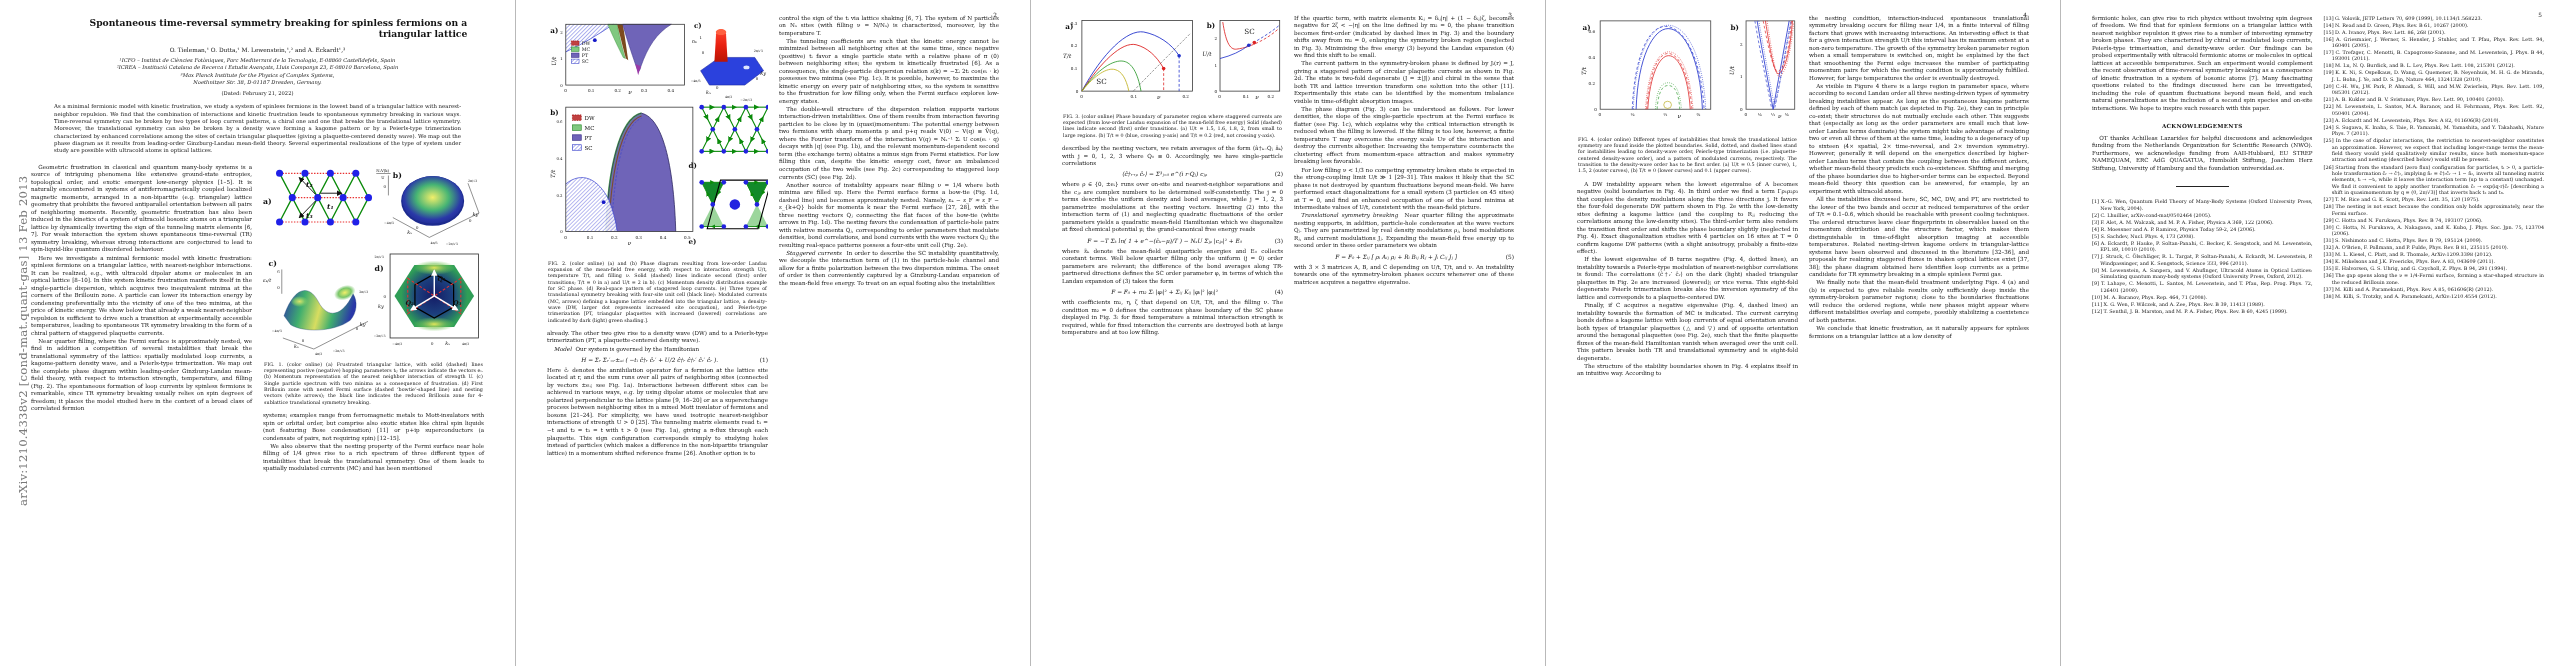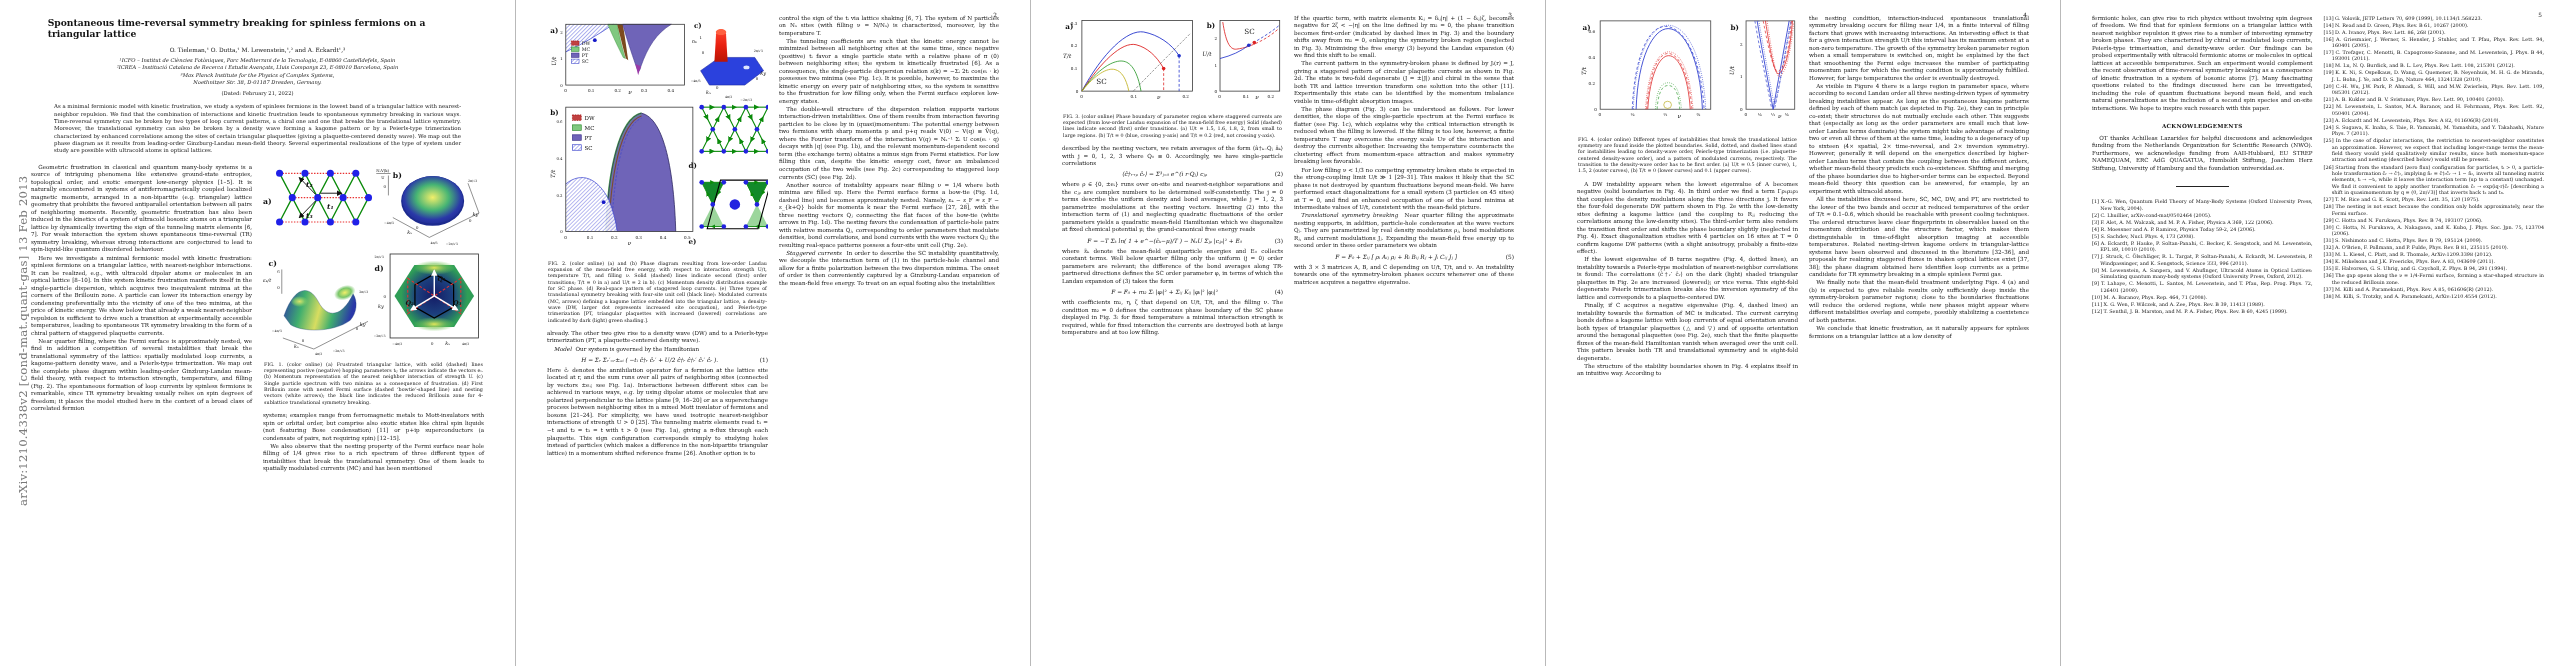--- a/index.html
+++ b/index.html
@@ -3,21 +3,21 @@
 <meta charset="utf-8">
 <style>
   html,body{margin:0;padding:0;background:#9a9a9a;}
   .canvas{width:2576px;height:667px;display:flex;overflow:hidden;background:#fff;}
   .page{width:515px;height:667px;background:#fff;box-sizing:border-box;padding:14.5px 31px 0 31px;
         position:relative;font-family:"DejaVu Serif","Liberation Serif",serif;color:#141414;overflow:hidden;}
   .page + .page{border-left:0.6px solid #b9b9b9;}
   .pagenum{position:absolute;top:12.2px;right:33px;font-size:5.8px;}
   .stamp{position:absolute;width:500px;height:15.6px;left:-226px;top:333px;transform:rotate(-90deg);
          color:#7a7a7a;font-size:11.7px;letter-spacing:0.2px;text-align:center;white-space:nowrap;}
-  .title{font-size:9.2px;font-weight:bold;text-align:left;margin:2.2px 16.7px 7.2px 16.7px;line-height:1.25;}
+  .title{font-size:9.2px;font-weight:bold;text-align:right;margin:2.2px 16.7px 7.2px 16.7px;line-height:1.25;}
   .authors{font-size:5.8px;text-align:center;margin-bottom:3.9px;}
   .affil{font-size:5.2px;font-style:italic;text-align:center;line-height:1.42;}
   .dated{font-size:5.2px;text-align:center;margin:3.9px 0 7.2px 0;}
   .abstract{font-size:5.4px;line-height:1.36;text-align:justify;margin:0 23px 9px 23px;}
   .cols{display:flex;gap:11px;}
   .col{width:221px;}
   p.body{font-size:5.6px;line-height:1.345;text-align:justify;margin:0 0 0.6px 0;text-indent:7.2px;}
   p.noind{text-indent:0;}
   .lead{font-style:italic;}
   .caption{font-size:4.8px;line-height:1.32;text-align:justify;margin:3.9px 1.1px 6.1px 1.1px;}

